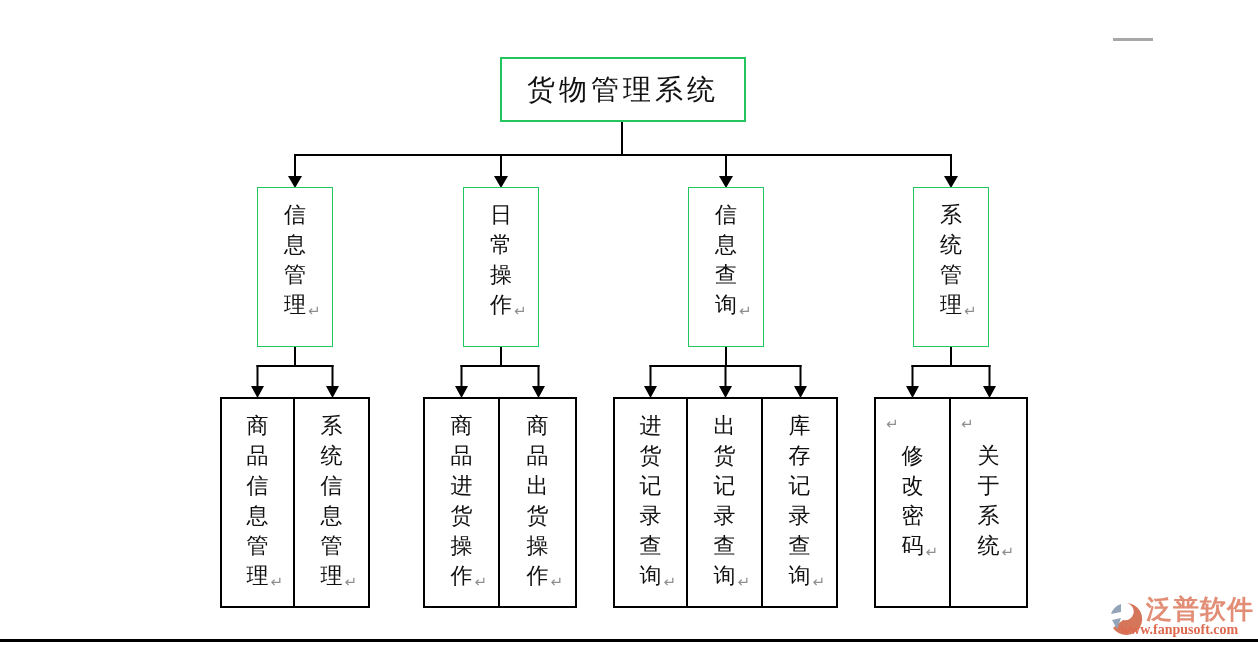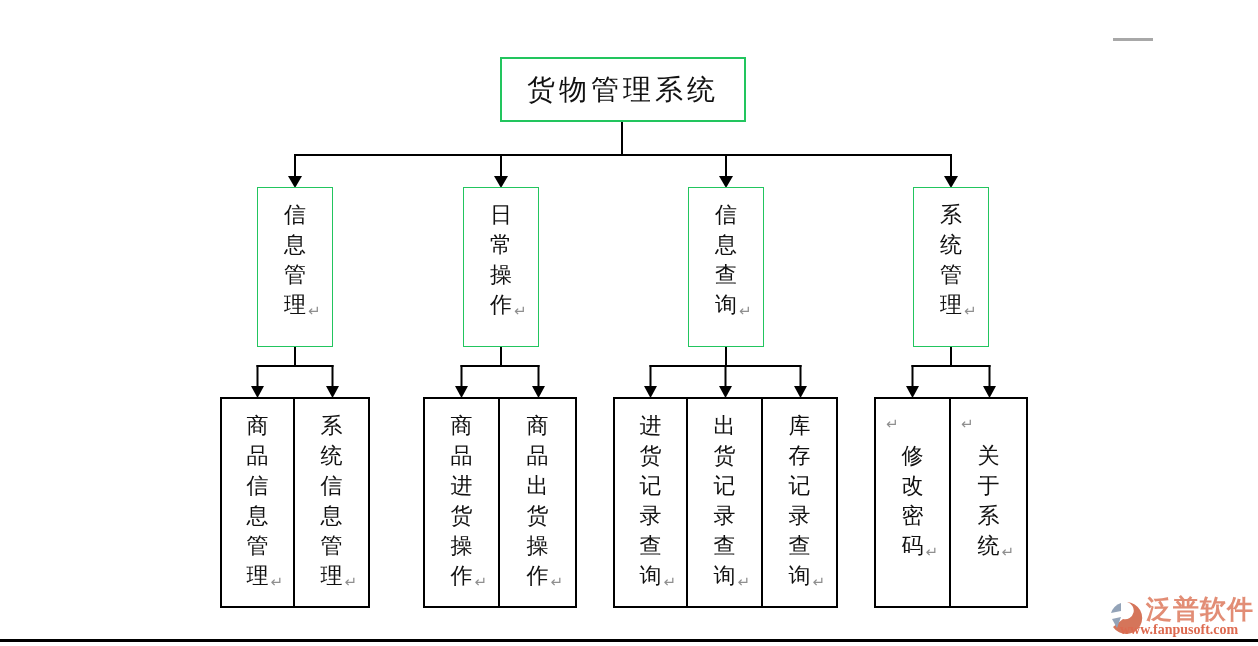--- a/index.html
+++ b/index.html
@@ -108,21 +108,21 @@
     position: absolute;
     left: 0; top: 639px;
     width: 1258px; height: 3px;
     background: #000000;
   }
 
   .watermark {
     position: absolute;
     right: 4px; top: 596px;
     display: flex;
-    align-items: flex-start;
+    align-items: center;
   }
   .wm-logo { margin-top: 4px; }
   .wm-text { margin-left: 2px; }
   .wm-brand {
     font-size: 26px;
     font-weight: bold;
     color: #e28d75;
     letter-spacing: 1px;
     line-height: 26px;
     font-family: "Liberation Sans", sans-serif;

